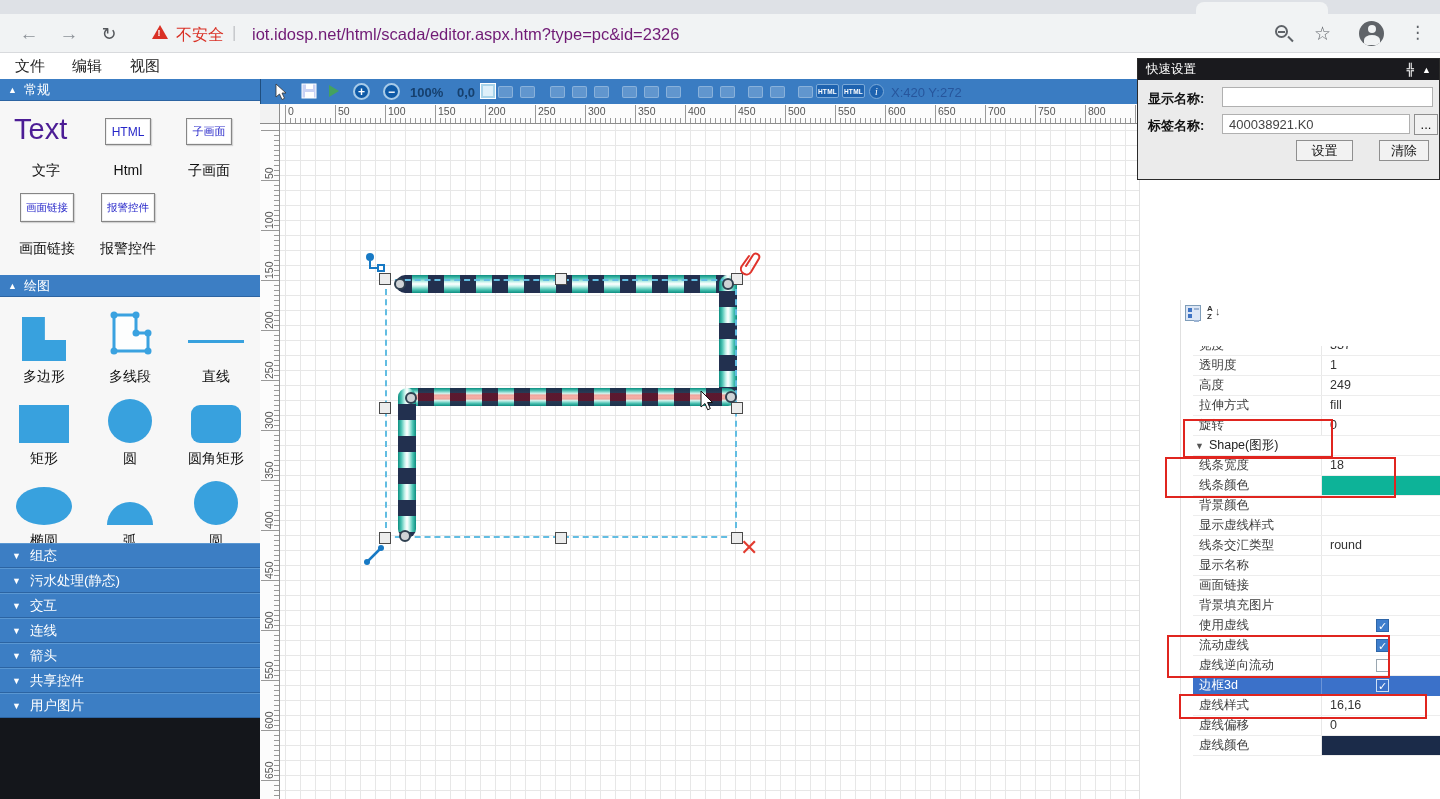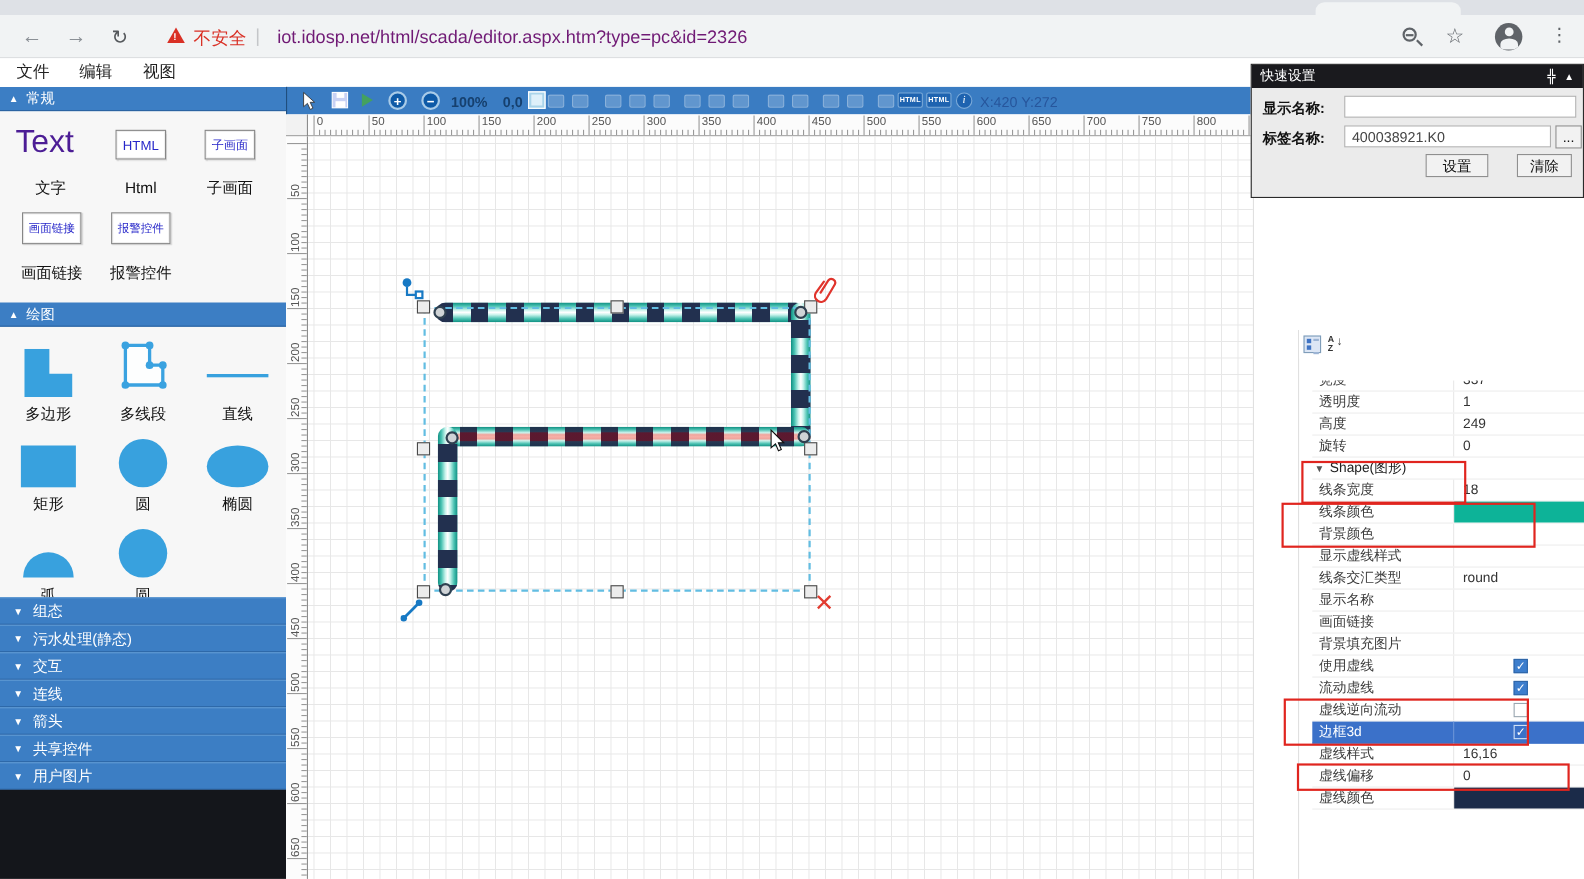--- a/index.html
+++ b/index.html
@@ -192,20 +192,24 @@
         <div class="shp shp-line"></div>
         <div class="dlabel">直线</div>
       </div>
       <div class="ditem">
         <div class="shp shp-rect"></div>
         <div class="dlabel">矩形</div>
       </div>
       <div class="ditem">
         <div class="shp shp-circle"></div>
         <div class="dlabel">圆</div>
+      </div>
+      <div class="ditem">
+        <div class="shp shp-rounded-rect"></div>
+        <div class="dlabel">圆角矩形</div>
       </div>
       <div class="ditem">
         <div class="shp shp-ellipse"></div>
         <div class="dlabel">椭圆</div>
       </div>
       <div class="ditem">
         <div class="shp shp-arc"></div>
         <div class="dlabel">弧</div>
       </div>
       <div class="ditem">
@@ -713,20 +717,24 @@
         </div>
         <div class="prow">
           <div class="pname">透明度</div>
           <div class="pval">1</div>
         </div>
         <div class="prow">
           <div class="pname">高度</div>
           <div class="pval">249</div>
         </div>
         <div class="prow">
+          <div class="pname">拉伸方式</div>
+          <div class="pval">fill</div>
+        </div>
+        <div class="prow">
           <div class="pname">旋转</div>
           <div class="pval">0</div>
         </div>
         <div class="prow cat">
           <div class="pname"><span class="ctri">▼</span>Shape(图形)</div>
         </div>
         <div class="prow">
           <div class="pname">线条宽度</div>
           <div class="pval">18</div>
         </div>

